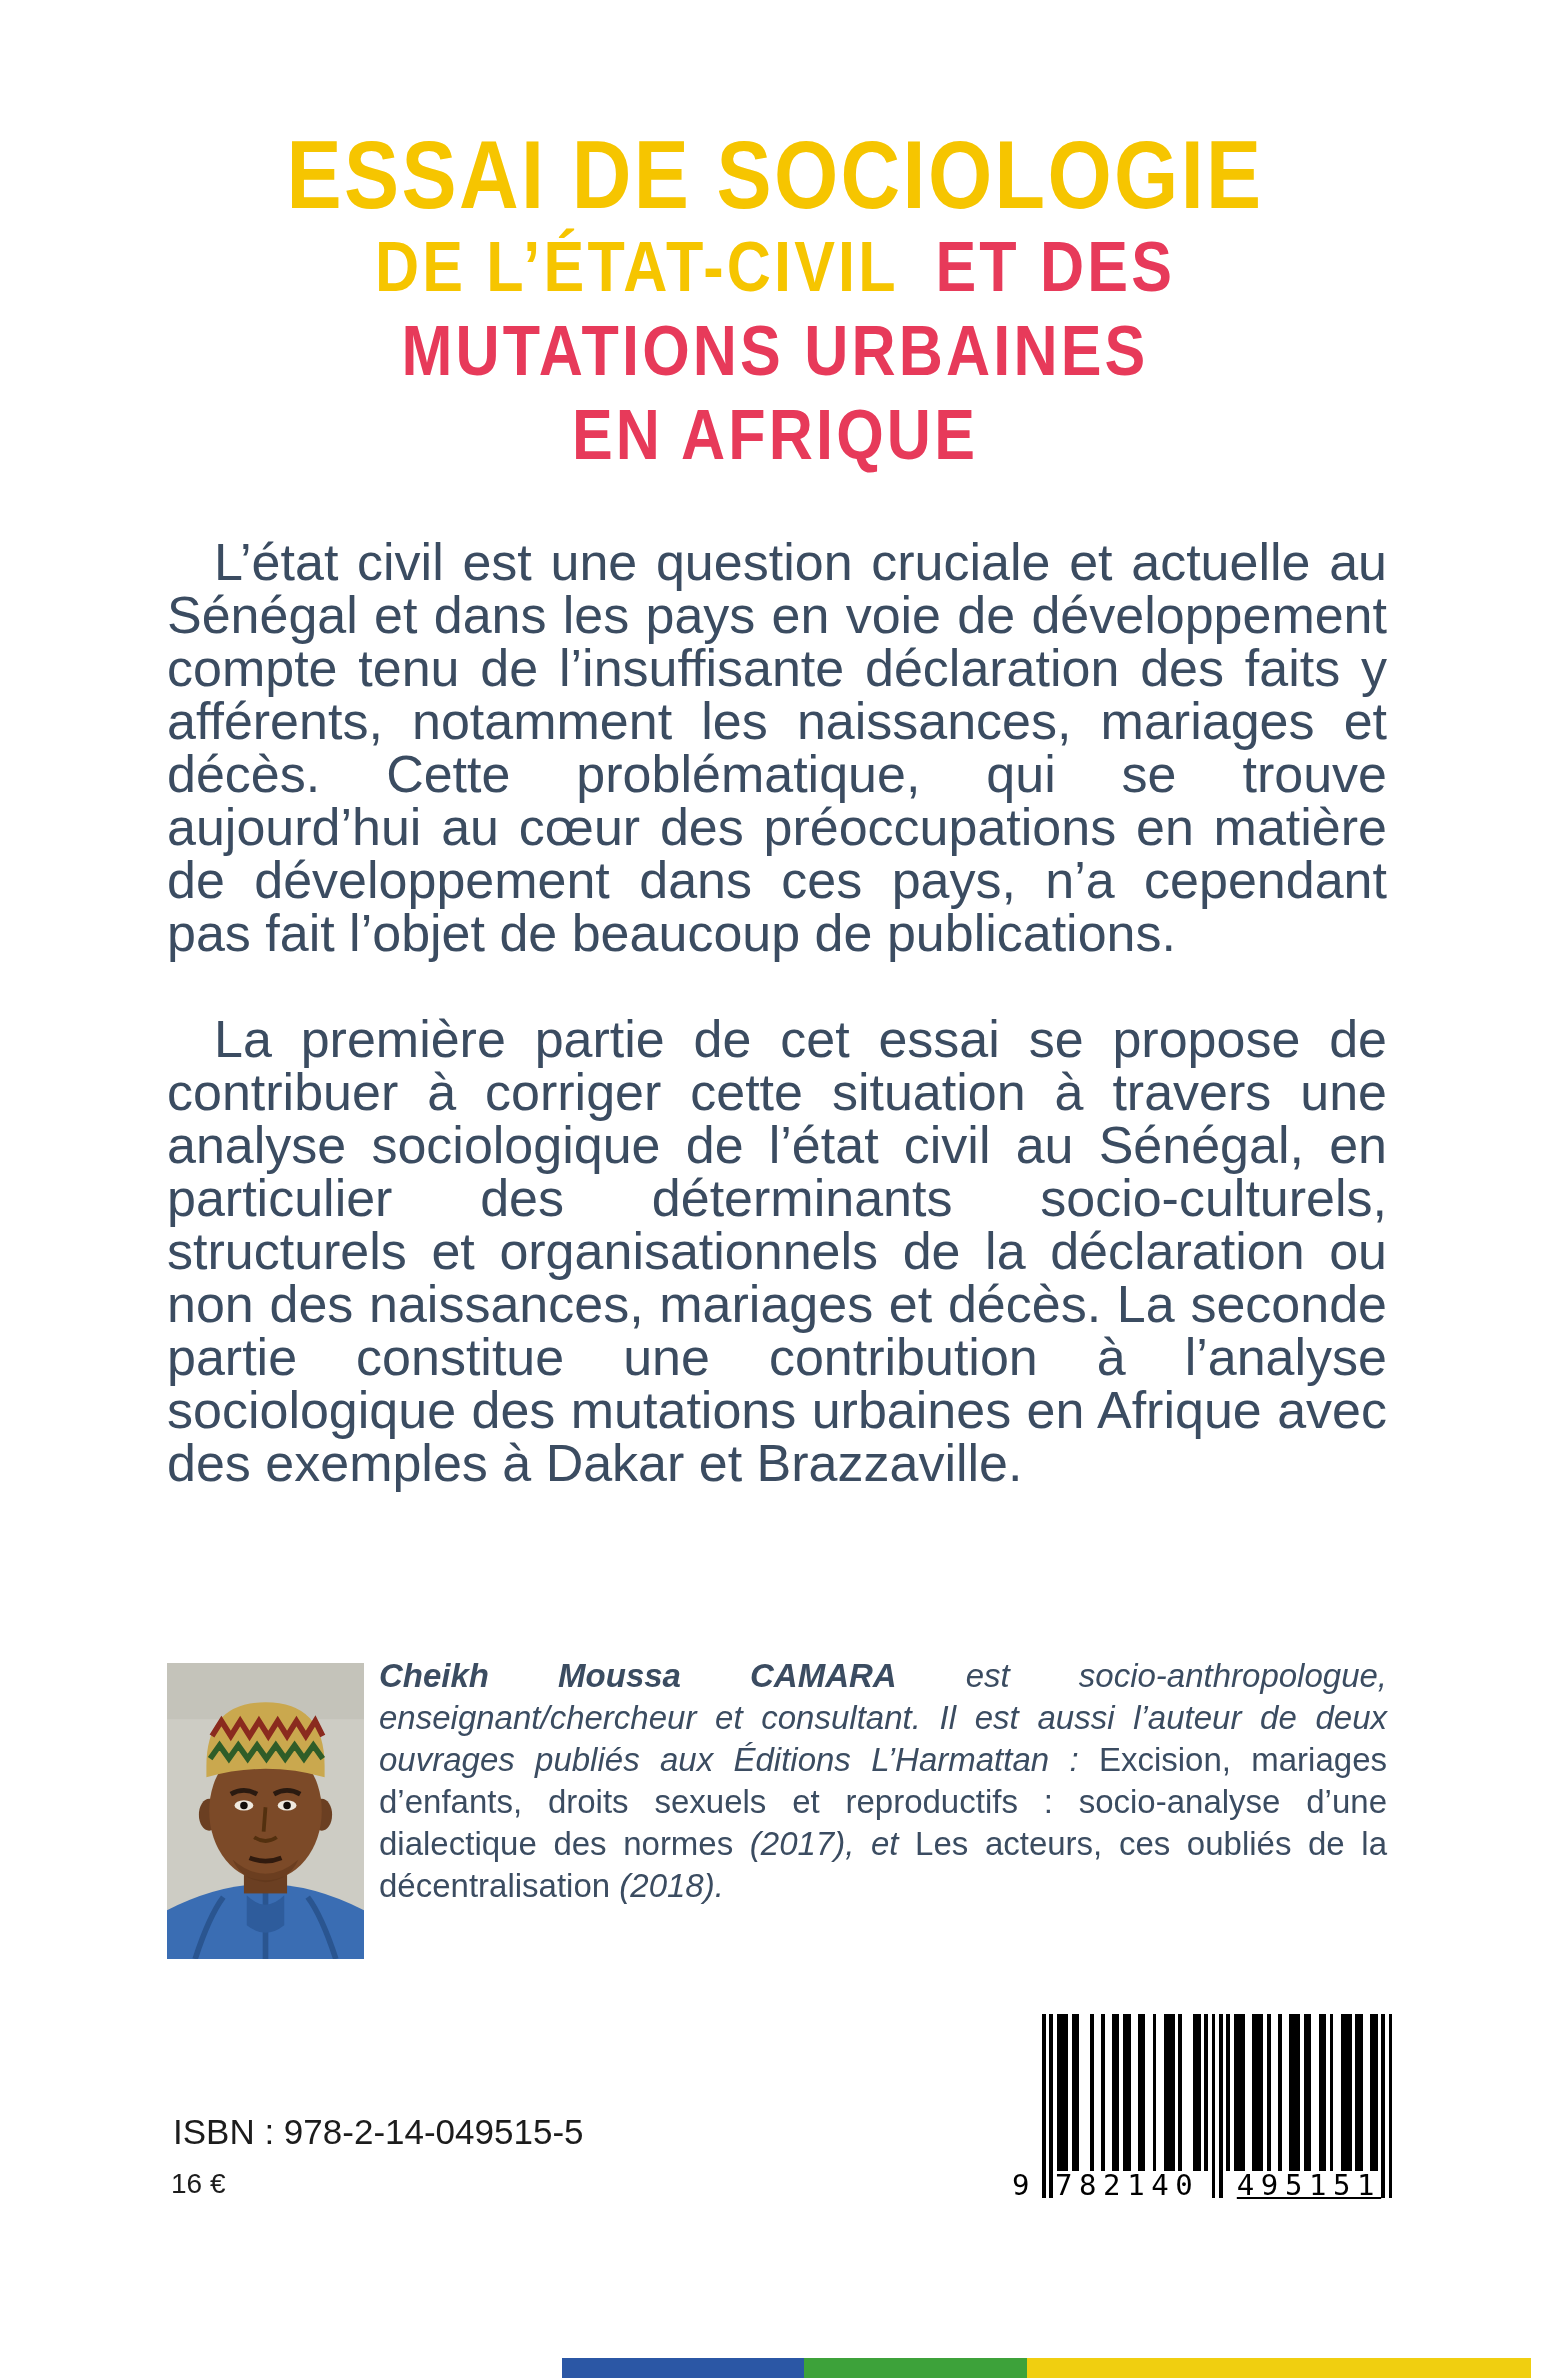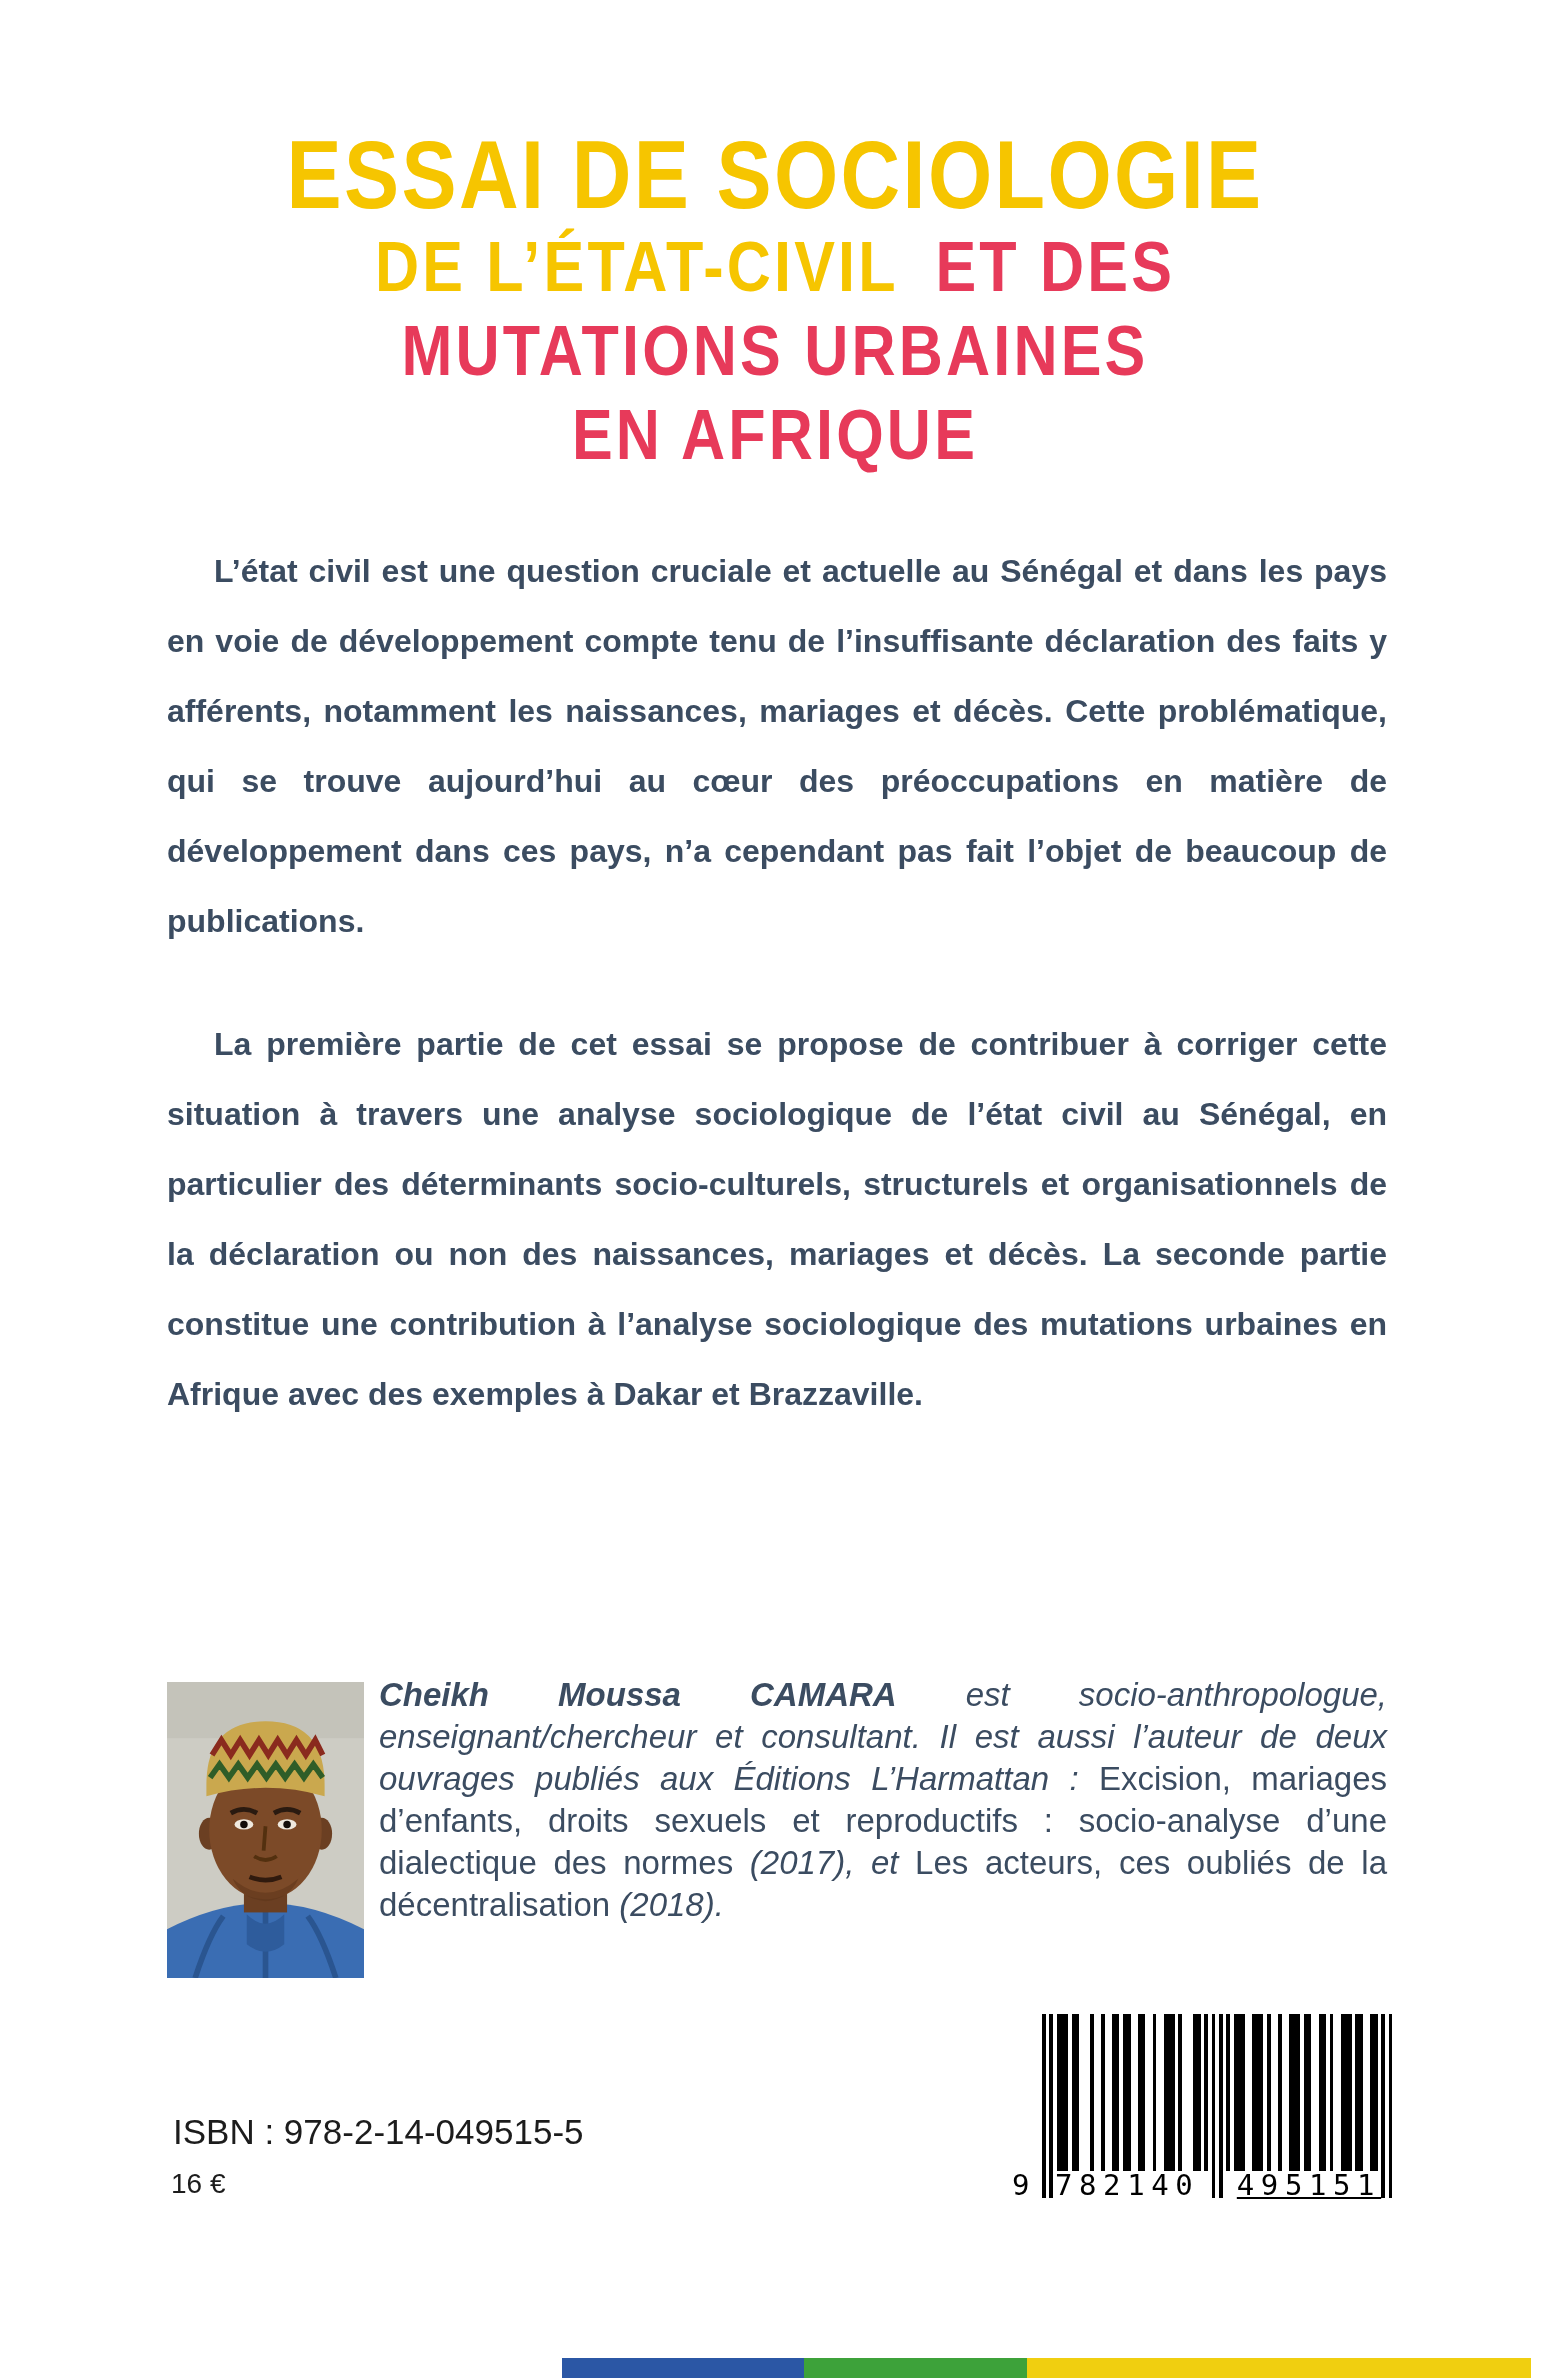--- a/index.html
+++ b/index.html
@@ -17,28 +17,27 @@
   .title-line{transform:scaleX(0.86);transform-origin:50% 50%;white-space:nowrap;}
   .title-line1{font-size:96px;line-height:101px;letter-spacing:2.8px;color:#f6c500;}
   .title-sub{font-size:71px;line-height:84px;letter-spacing:3.7px;}
   .t-yellow{color:#f6c500;}
   .t-red{color:#e73a5a;}
   .title-line2 .t-red{margin-left:20.6px;}
 
   
   .body-text{
     position:absolute;left:167px;top:536px;width:1220px;
-    font-size:32px;line-height:70px;color:#3b4c61;
+    font-size:52px;line-height:53px;color:#3b4c61;
     text-align:justify;
-    font-weight:bold;
   }
   .body-text p{margin:0 0 53px 0;text-indent:47px;}
 
   
-  .bio{position:absolute;left:167px;top:1655px;width:1220px;margin-top:19px;}
+  .bio{position:absolute;left:167px;top:1655px;width:1220px;}
   .bio-photo{position:absolute;left:0;top:7.5px;width:197px;height:296px;display:block;}
   .bio-text{
     margin-left:212px;font-size:33px;line-height:42px;color:#3b4c61;
     text-align:justify;font-style:italic;
   }
   .seg-bold-italic{font-weight:bold;font-style:italic;}
   .seg-italic{font-style:italic;}
   .seg-roman{font-style:normal;}
 
   

